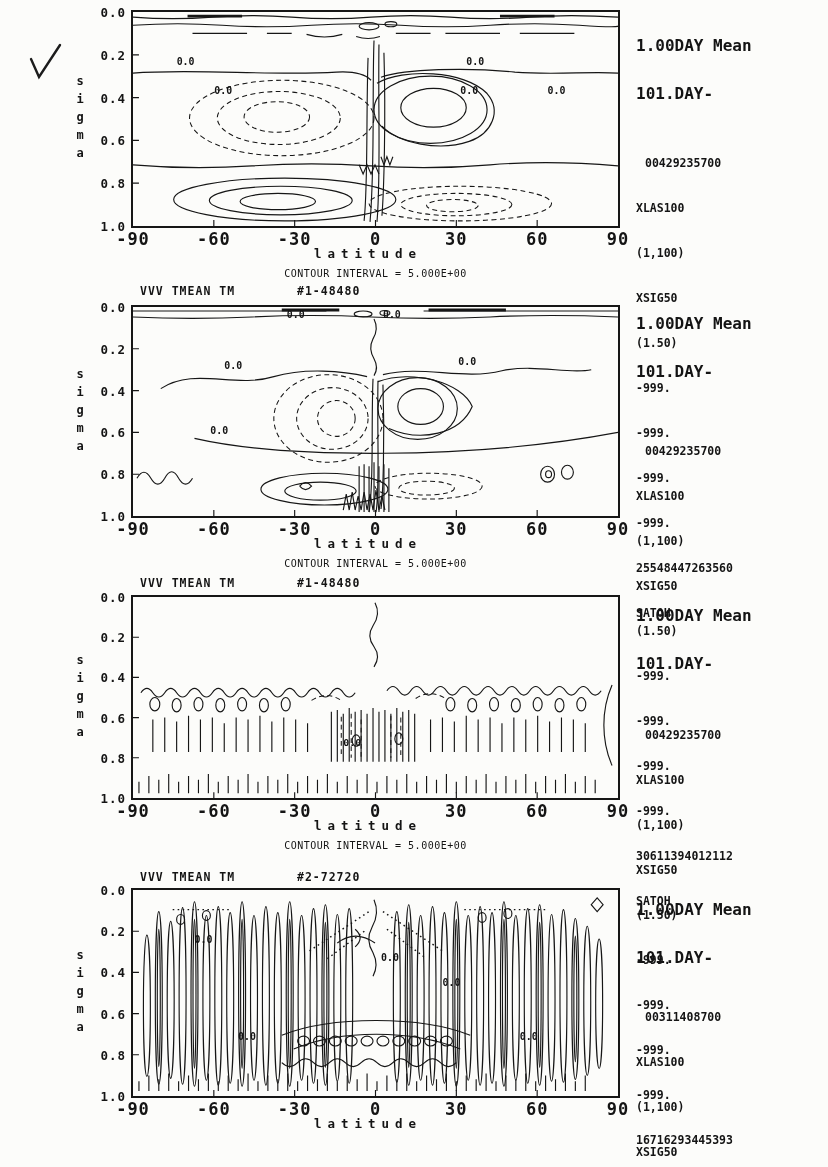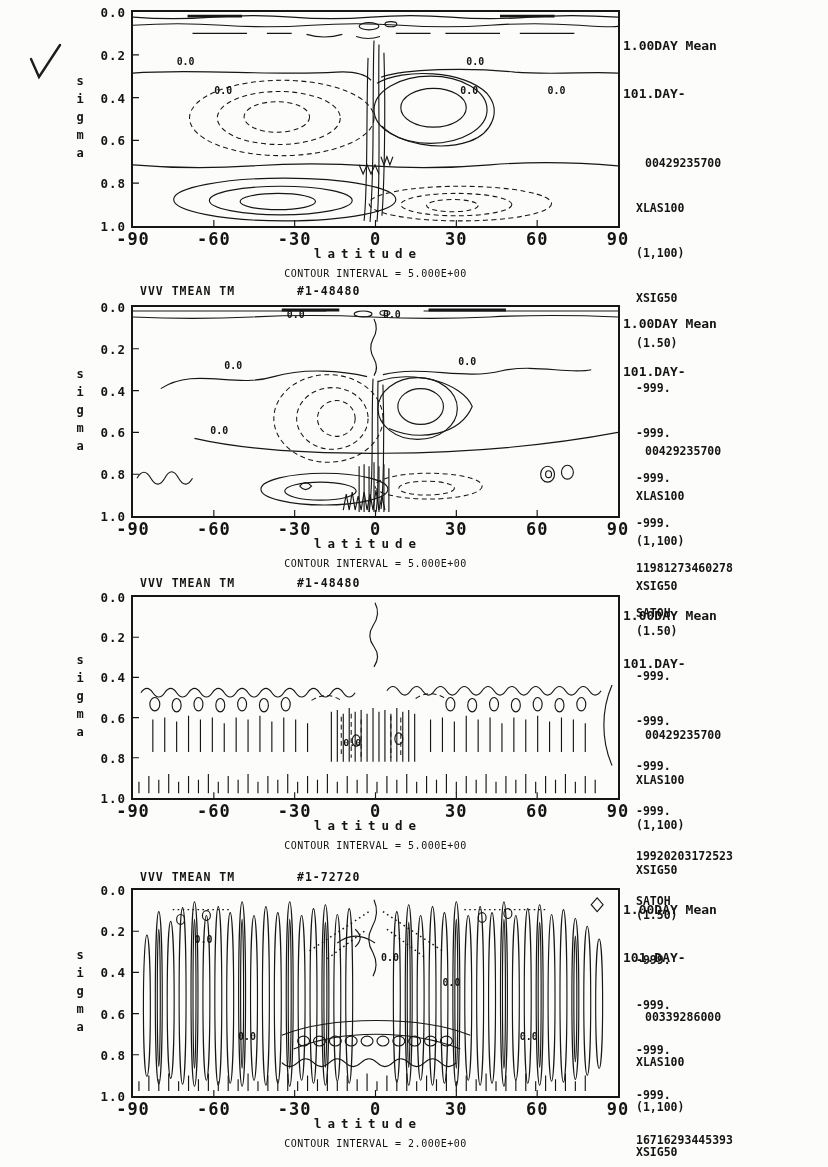--- a/index.html
+++ b/index.html
@@ -7,21 +7,21 @@
         font-family:"DejaVu Sans Mono","Liberation Mono",monospace;color:#141414;}
   .plot-frame{position:absolute;border:2px solid #161616;box-sizing:border-box;background:#fcfcfa;}
   svg.contour{position:absolute;left:0;top:0;width:100%;height:100%;display:block;}
   .c{stroke:#161616;fill:none;stroke-width:1.15;}
   .d{stroke:#161616;fill:none;stroke-width:1.05;stroke-dasharray:5 3.5;}
   .dot{stroke:#161616;fill:none;stroke-width:1.5;stroke-dasharray:1.6 3.4;}
   .thick{stroke-width:2.8;}
   text.zl{font-family:"DejaVu Sans Mono",monospace;font-size:10px;font-weight:700;fill:#141414;}
   .panel-header{position:absolute;left:0;width:728px;height:15px;}
   .panel-header span{position:absolute;top:0;font-size:11.5px;font-weight:700;letter-spacing:1px;white-space:pre;}
-  .right-top{position:absolute;left:623px;width:185px;font-size:13px;line-height:16px;font-weight:700;white-space:pre;}
+  .right-top{position:absolute;left:636px;width:185px;font-size:16px;line-height:16px;font-weight:700;white-space:pre;}
   .right-block{position:absolute;left:636px;width:185px;font-size:11.5px;line-height:15px;font-weight:700;white-space:pre;}
   .right-block div:first-child{padding-left:9px;}
   .ylab{position:absolute;left:-60px;top:50%;transform:translateY(-50%);writing-mode:vertical-rl;
         text-orientation:upright;font-size:12px;font-weight:700;letter-spacing:4px;}
   .yticks{position:absolute;left:-46px;top:0;bottom:0;width:42px;}
   .ytick{position:absolute;right:3px;transform:translateY(-50%);font-size:12.5px;font-weight:700;letter-spacing:1px;white-space:pre;}
   .yt0{top:0}.yt1{top:20%}.yt2{top:40%}.yt3{top:60%}.yt4{top:80%}.yt5{top:100%}
   .xticks{position:absolute;left:0;right:0;top:100%;margin-top:3px;height:17px;}
   .xtick{position:absolute;transform:translateX(-50%);font-size:17px;font-weight:700;letter-spacing:1px;white-space:pre;}
   .xt0{left:0}.xt1{left:16.667%}.xt2{left:33.333%}.xt3{left:50%}.xt4{left:66.667%}.xt5{left:83.333%}.xt6{left:100%}
@@ -46,21 +46,21 @@
   <div class="right-block" style="top:126px">
     <div>00429235700</div>
     <div>XLAS100</div>
     <div>(1,100)</div>
     <div>XSIG50</div>
     <div>(1.50)</div>
     <div>-999.</div>
     <div>-999.</div>
     <div>-999.</div>
     <div>-999.</div>
-    <div>11981273460278</div>
+    <div>25548447263560</div>
     <div>SATOH</div>
   </div>
 
   <div class="plot-frame" style="left:131px;top:10px;width:489px;height:218px">
     <div class="ylab">sigma</div>
     <div class="yticks">
       <span class="ytick yt0">0.0</span>
       <span class="ytick yt1">0.2</span>
       <span class="ytick yt2">0.4</span>
       <span class="ytick yt3">0.6</span>
@@ -132,21 +132,21 @@
   <div class="right-block" style="top:414px">
     <div>00429235700</div>
     <div>XLAS100</div>
     <div>(1,100)</div>
     <div>XSIG50</div>
     <div>(1.50)</div>
     <div>-999.</div>
     <div>-999.</div>
     <div>-999.</div>
     <div>-999.</div>
-    <div>19920203172523</div>
+    <div>30611394012112</div>
     <div>SATOH</div>
   </div>
 
   <div class="plot-frame" style="left:131px;top:305px;width:489px;height:213px">
     <div class="ylab">sigma</div>
     <div class="yticks">
       <span class="ytick yt0">0.0</span>
       <span class="ytick yt1">0.2</span>
       <span class="ytick yt2">0.4</span>
       <span class="ytick yt3">0.6</span>
@@ -285,28 +285,28 @@
       <span class="xtick xt4">30</span>
       <span class="xtick xt5">60</span>
       <span class="xtick xt6">90</span>
     </div>
     <div class="xlabel">latitude</div>
     <div class="ci">CONTOUR INTERVAL = 5.000E+00</div>
   </div>
 
   <div class="panel-header" style="top:870px">
     <span style="left:140px">VVV TMEAN TM</span>
-    <span style="left:297px">#1-72720</span>
+    <span style="left:297px">#2-72720</span>
   </div>
   <div class="right-top" style="top:870px">
     <div>1.00DAY Mean</div>
     <div>101.DAY-</div>
   </div>
   <div class="right-block" style="top:980px">
-    <div>00339286000</div>
+    <div>00311408700</div>
     <div>XLAS100</div>
     <div>(1,100)</div>
     <div>XSIG50</div>
     
     
     
     
     
     
     
@@ -407,16 +407,15 @@
     <div class="xticks">
       <span class="xtick xt0">-90</span>
       <span class="xtick xt1">-60</span>
       <span class="xtick xt2">-30</span>
       <span class="xtick xt3">0</span>
       <span class="xtick xt4">30</span>
       <span class="xtick xt5">60</span>
       <span class="xtick xt6">90</span>
     </div>
     <div class="xlabel">latitude</div>
-    <div class="ci">CONTOUR INTERVAL = 2.000E+00</div>
   </div>
 
 </div>
 
 </body></html>

